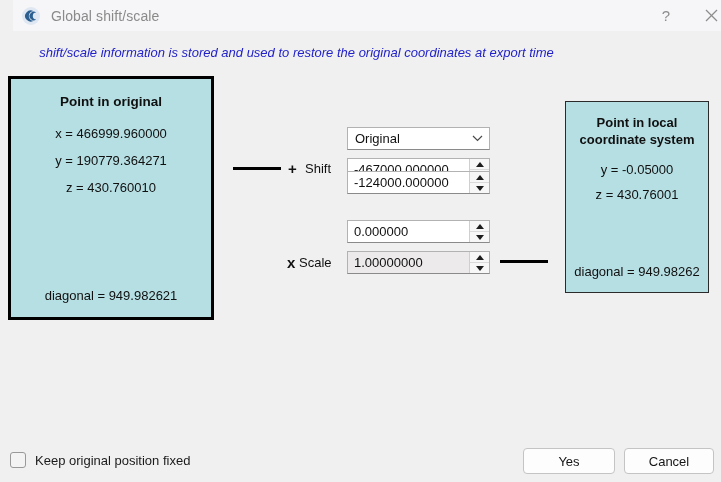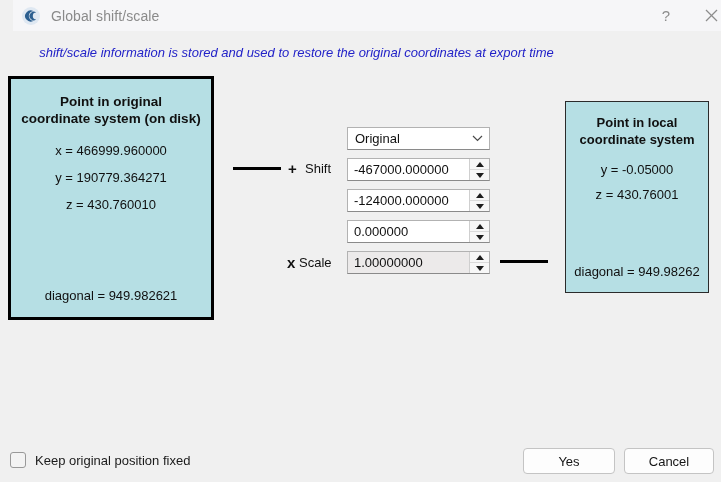--- a/index.html
+++ b/index.html
@@ -169,21 +169,21 @@
     position: absolute;
     left: 347px;
     width: 143px; height: 23px;
     box-sizing: border-box;
     display: flex;
     background: #ffffff;
     border: 1px solid #b2b2b2;
     border-bottom-color: #8a8a8a;
   }
   .spin.s1 { top: 158px; }
-  .spin.s2 { top: 189px; }
+  .spin.s2 { top: 171px; }
   .spin.s3 { top: 220px; }
   .spin.s4 { top: 251px; background: #eceaea; }
   .spin .value {
     flex: 1 1 auto;
     display: flex;
     align-items: center;
     padding-left: 6px;
     font-size: 13px;
     color: #101010;
     white-space: nowrap;
@@ -273,21 +273,20 @@
       <line x1="12" y1="1" x2="1" y2="12" stroke="#8d8d8d" stroke-width="1.2"></line>
     </svg>
   </div>
 </div>
 
 <div class="subtitle">shift/scale information is stored and used to restore the original coordinates at export time</div>
 
 <div class="panel left">
   <div class="panel-title">
     <div>Point in original</div>
-    <div>coordinate system (on disk)</div>
   </div>
   <div class="panel-coords">
     <div class="coord-line">x = 466999.960000</div>
     <div class="coord-line">y = 190779.364271</div>
     <div class="coord-line">z = 430.760010</div>
   </div>
   <div class="panel-diag">diagonal = 949.982621</div>
 </div>
 
 <div class="panel right">

